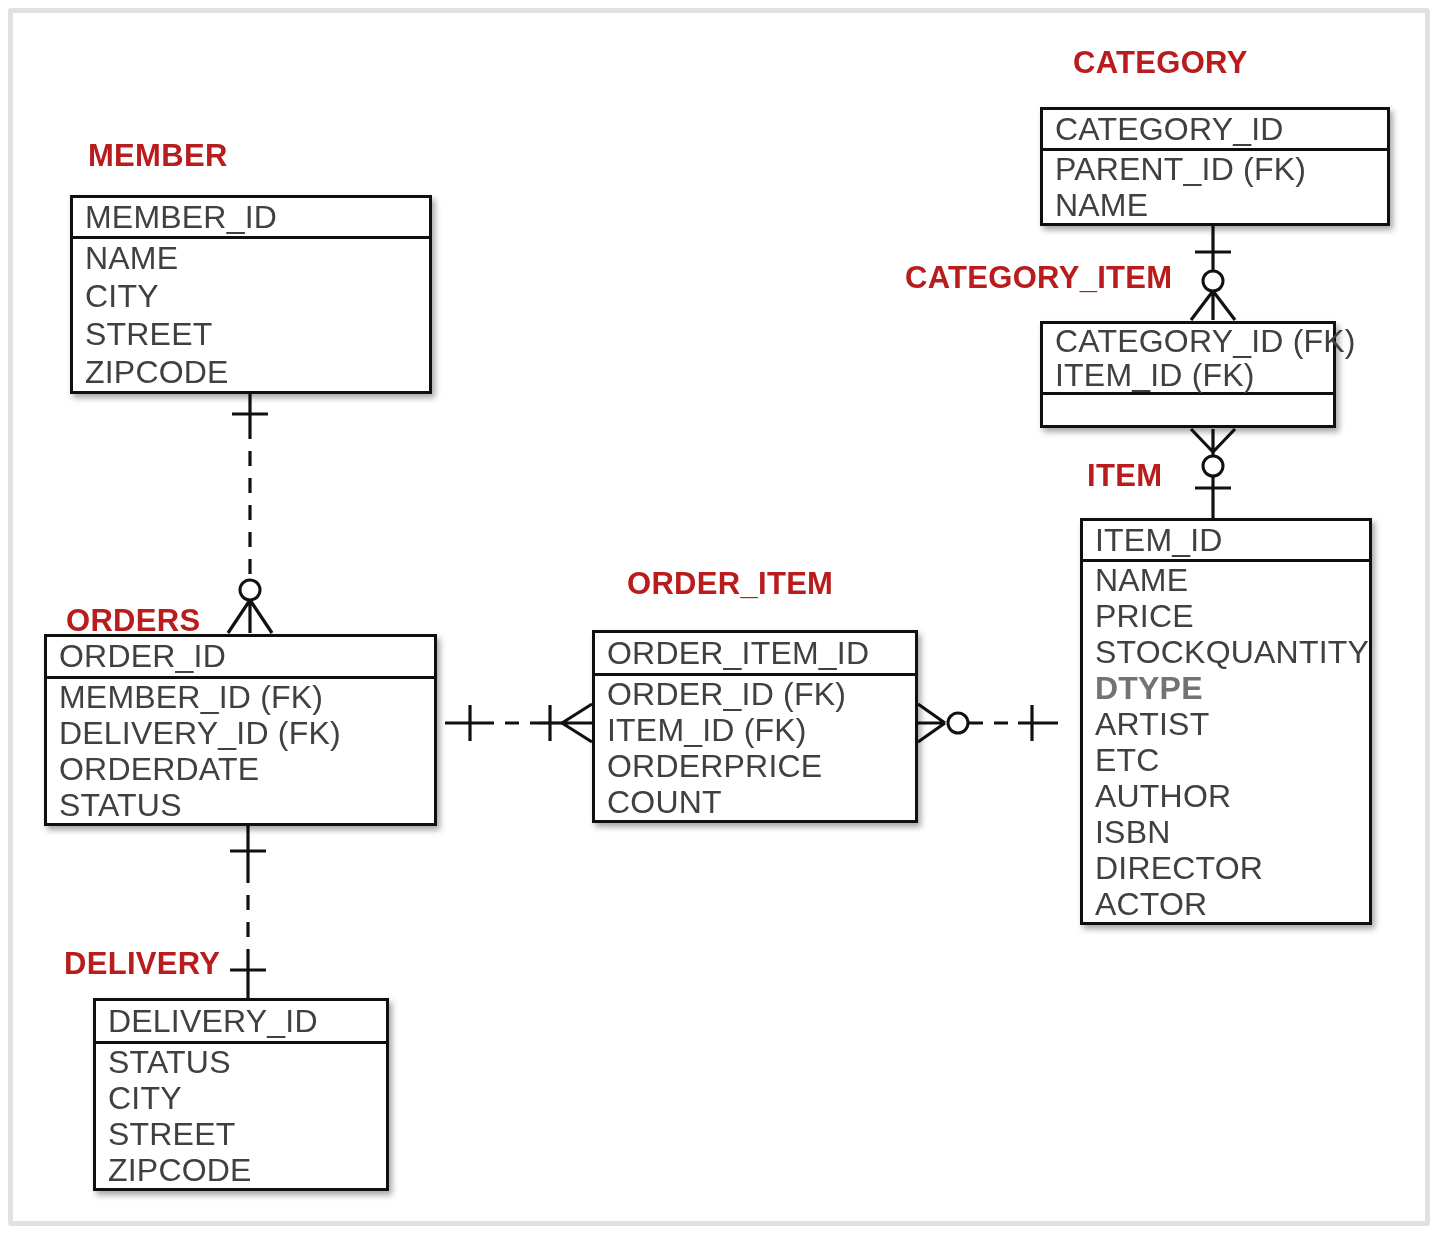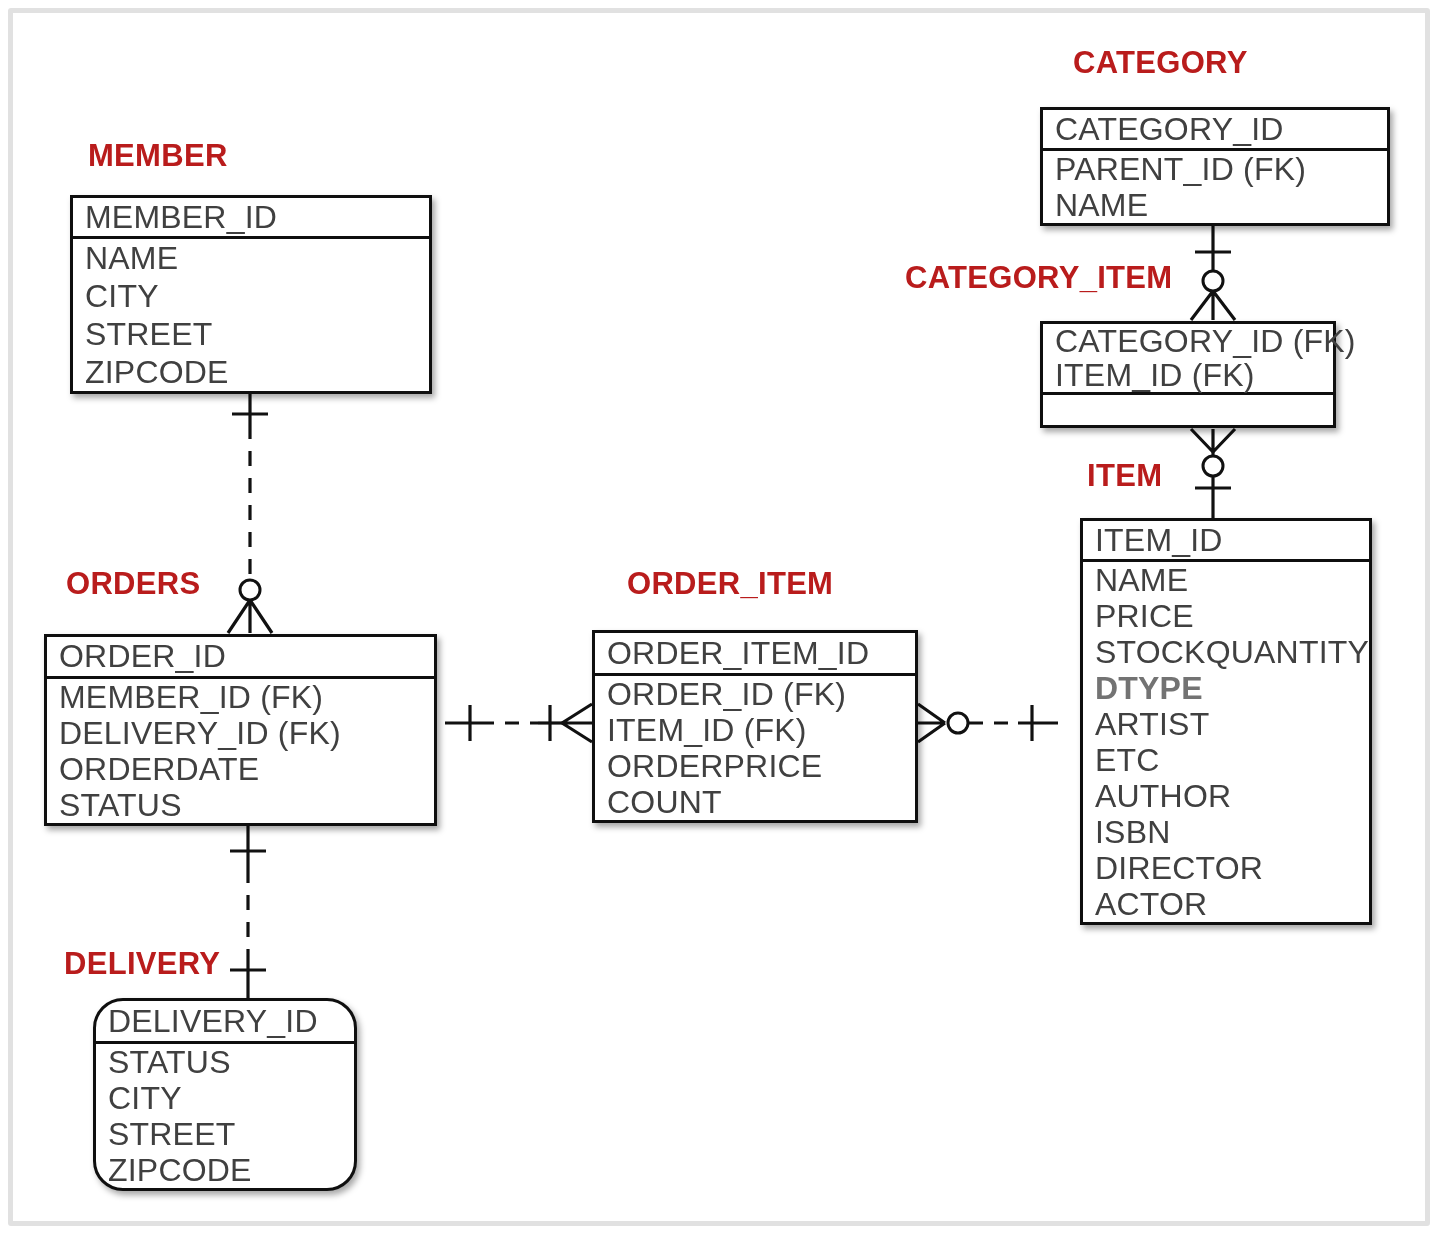--- a/index.html
+++ b/index.html
@@ -84,21 +84,21 @@
       <path d="M1213 452 V518"></path>
       <path d="M1195 488 H1231"></path>
       <circle cx="1213" cy="466" r="10" fill="#ffffff" stroke-width="3"></circle>
     </g>
   </svg>
 
   <div class="ent-title" style="left:88px;top:139px;">MEMBER</div>
   <div class="ent-title" style="left:1073px;top:46px;">CATEGORY</div>
   <div class="ent-title" style="left:905px;top:261px;">CATEGORY_ITEM</div>
   <div class="ent-title" style="left:1087px;top:459px;">ITEM</div>
-  <div class="ent-title" style="left:66px;top:567px;">ORDERS</div>
+  <div class="ent-title" style="left:66px;top:604px;">ORDERS</div>
   <div class="ent-title" style="left:627px;top:567px;">ORDER_ITEM</div>
   <div class="ent-title" style="left:64px;top:947px;">DELIVERY</div>
 
   <div class="entity" style="left:70px;top:195px;width:362px;text-align:right;--hh:38px;--rh:38px;">
     <div class="ent-header">
       <div class="row">MEMBER_ID</div>
     </div>
     <div class="ent-body">
       <div class="row">NAME</div>
       <div class="row">CITY</div>
@@ -160,21 +160,21 @@
       <div class="row">ORDER_ITEM_ID</div>
     </div>
     <div class="ent-body">
       <div class="row">ORDER_ID (FK)</div>
       <div class="row">ITEM_ID (FK)</div>
       <div class="row">ORDERPRICE</div>
       <div class="row">COUNT</div>
     </div>
   </div>
 
-  <div class="entity" style="left:93px;top:998px;width:264px;border-radius:30px;--hh:40px;--rh:36px;">
+  <div class="entity" style="left:93px;top:998px;width:296px;--hh:40px;--rh:36px;">
     <div class="ent-header">
       <div class="row">DELIVERY_ID</div>
     </div>
     <div class="ent-body">
       <div class="row">STATUS</div>
       <div class="row">CITY</div>
       <div class="row">STREET</div>
       <div class="row">ZIPCODE</div>
     </div>
   </div>

